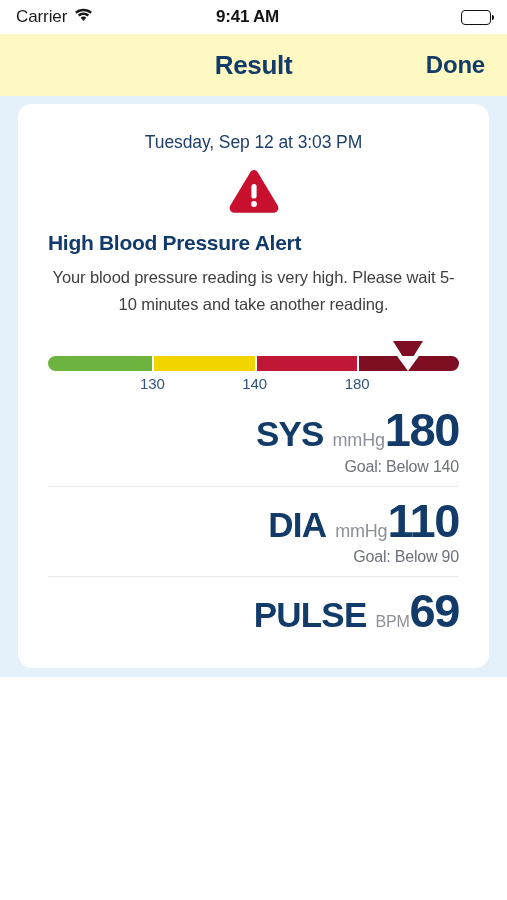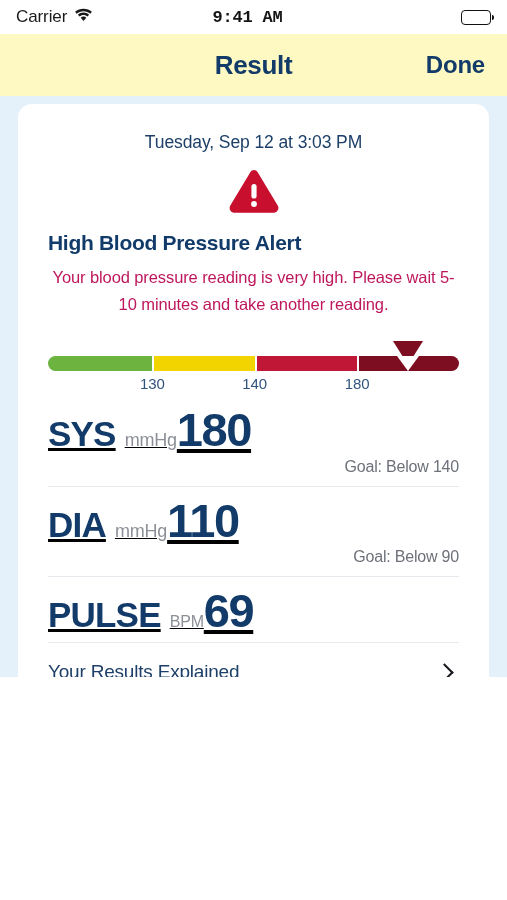--- a/index.html
+++ b/index.html
@@ -45,21 +45,20 @@
     letter-spacing: -0.1px;
   }
   .wifi-icon { display: block; }
   .status-center {
     flex: 0 0 auto;
     font-size: 17px;
     font-weight: bold;
     color: #141414;
     letter-spacing: -0.2px;
     transform: translateX(-6px);
-    font-family: Liberation Mono, monospace;
   }
   .status-right {
     flex: 1 1 0;
     display: flex;
     justify-content: flex-end;
     align-items: center;
   }
   .battery {
     position: relative;
     width: 30px;
@@ -150,21 +149,21 @@
     text-align: left;
     font-size: 21px;
     font-weight: bold;
     color: #123b69;
     margin-top: 12px;
     letter-spacing: -0.3px;
   }
   .alert-desc {
     text-align: center;
     font-size: 16.5px;
-    color: #be185d;
+    color: #404040;
     line-height: 1.62;
     margin-top: 9px;
     padding: 0 4px;
     letter-spacing: -0.1px;
   }
 
   
   .scale-wrap {
     position: relative;
     margin-top: 22px;
@@ -218,22 +217,21 @@
     position: relative;
     padding: 12px 0 10px 0;
     border-top: 1.5px solid #e7e9ee;
     min-height: 74px;
     box-sizing: border-box;
   }
   .measure-row.first { border-top: none; padding-top: 14px; }
   .m-head {
     display: flex;
     align-items: baseline;
-    justify-content: flex-start;
-    text-decoration: underline;
+    justify-content: flex-end;
   }
   .m-label-group {
     display: flex;
     align-items: baseline;
     gap: 9px;
   }
   .m-label {
     font-size: 35px;
     font-weight: bold;
     color: #123b69;
@@ -415,24 +413,20 @@
             <div class="m-label-group">
               <span class="m-label">PULSE</span>
               <span class="m-unit small">BPM</span>
             </div>
             <span class="m-value">69</span>
           </div>
         </div>
 
       </div>
 
-      <div class="explained-row">
-        <span class="explained-label">Your Results Explained</span>
-        <span class="chevron"></span>
-      </div>
 
     </div>
 
     <div class="card notes-card">
       <div class="notes-head">
         <span class="notes-icon">
           <svg width="15" height="17" viewBox="0 0 15 17">
             <path d="M2 1.4 h6.6 L13 5.6 v10 a1 1 0 0 1-1 1 H2 a1 1 0 0 1-1-1 V2.4 a1 1 0 0 1 1-1 z" fill="#ffffff"></path>
             <path d="M8.6 1.4 L13 5.6 H9.3 a.7.7 0 0 1-.7-.7 z" fill="#9fd0f5"></path>
             <rect x="3.2" y="8.2" width="6.8" height="1.1" fill="#0b6fc4"></rect>

